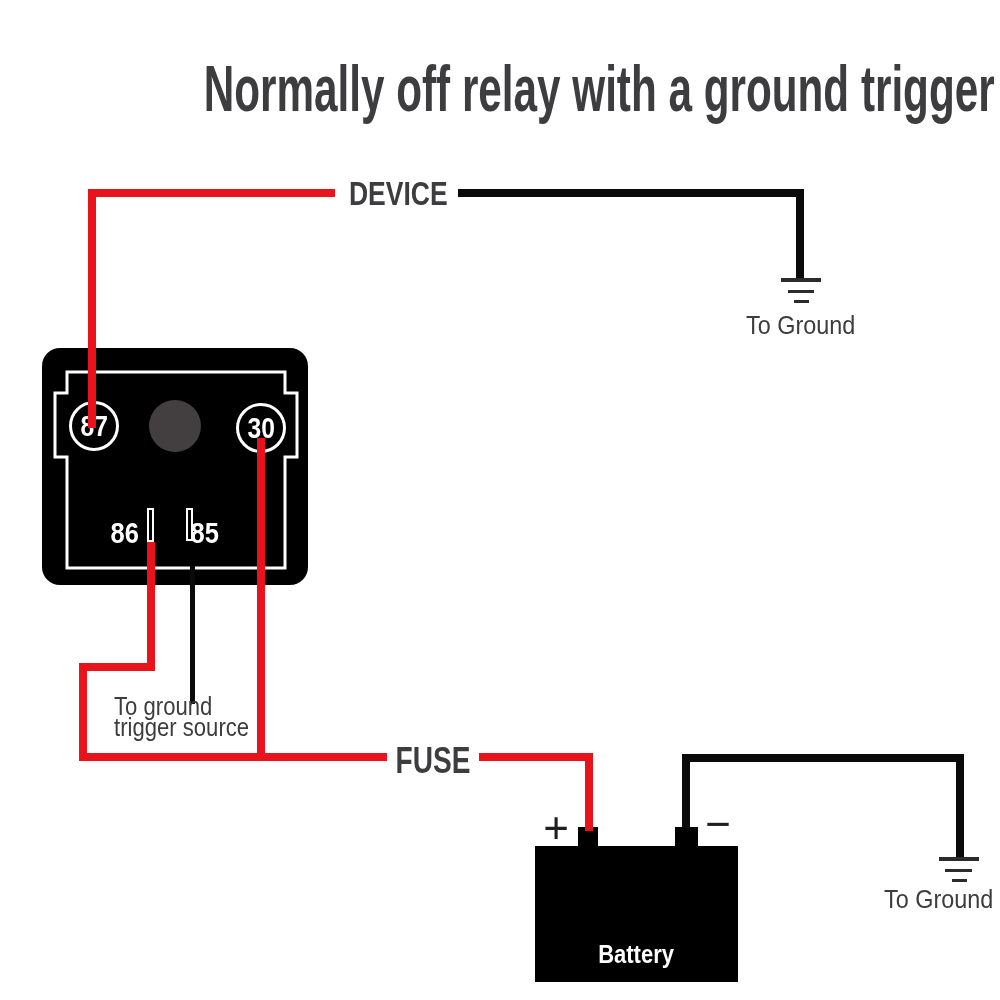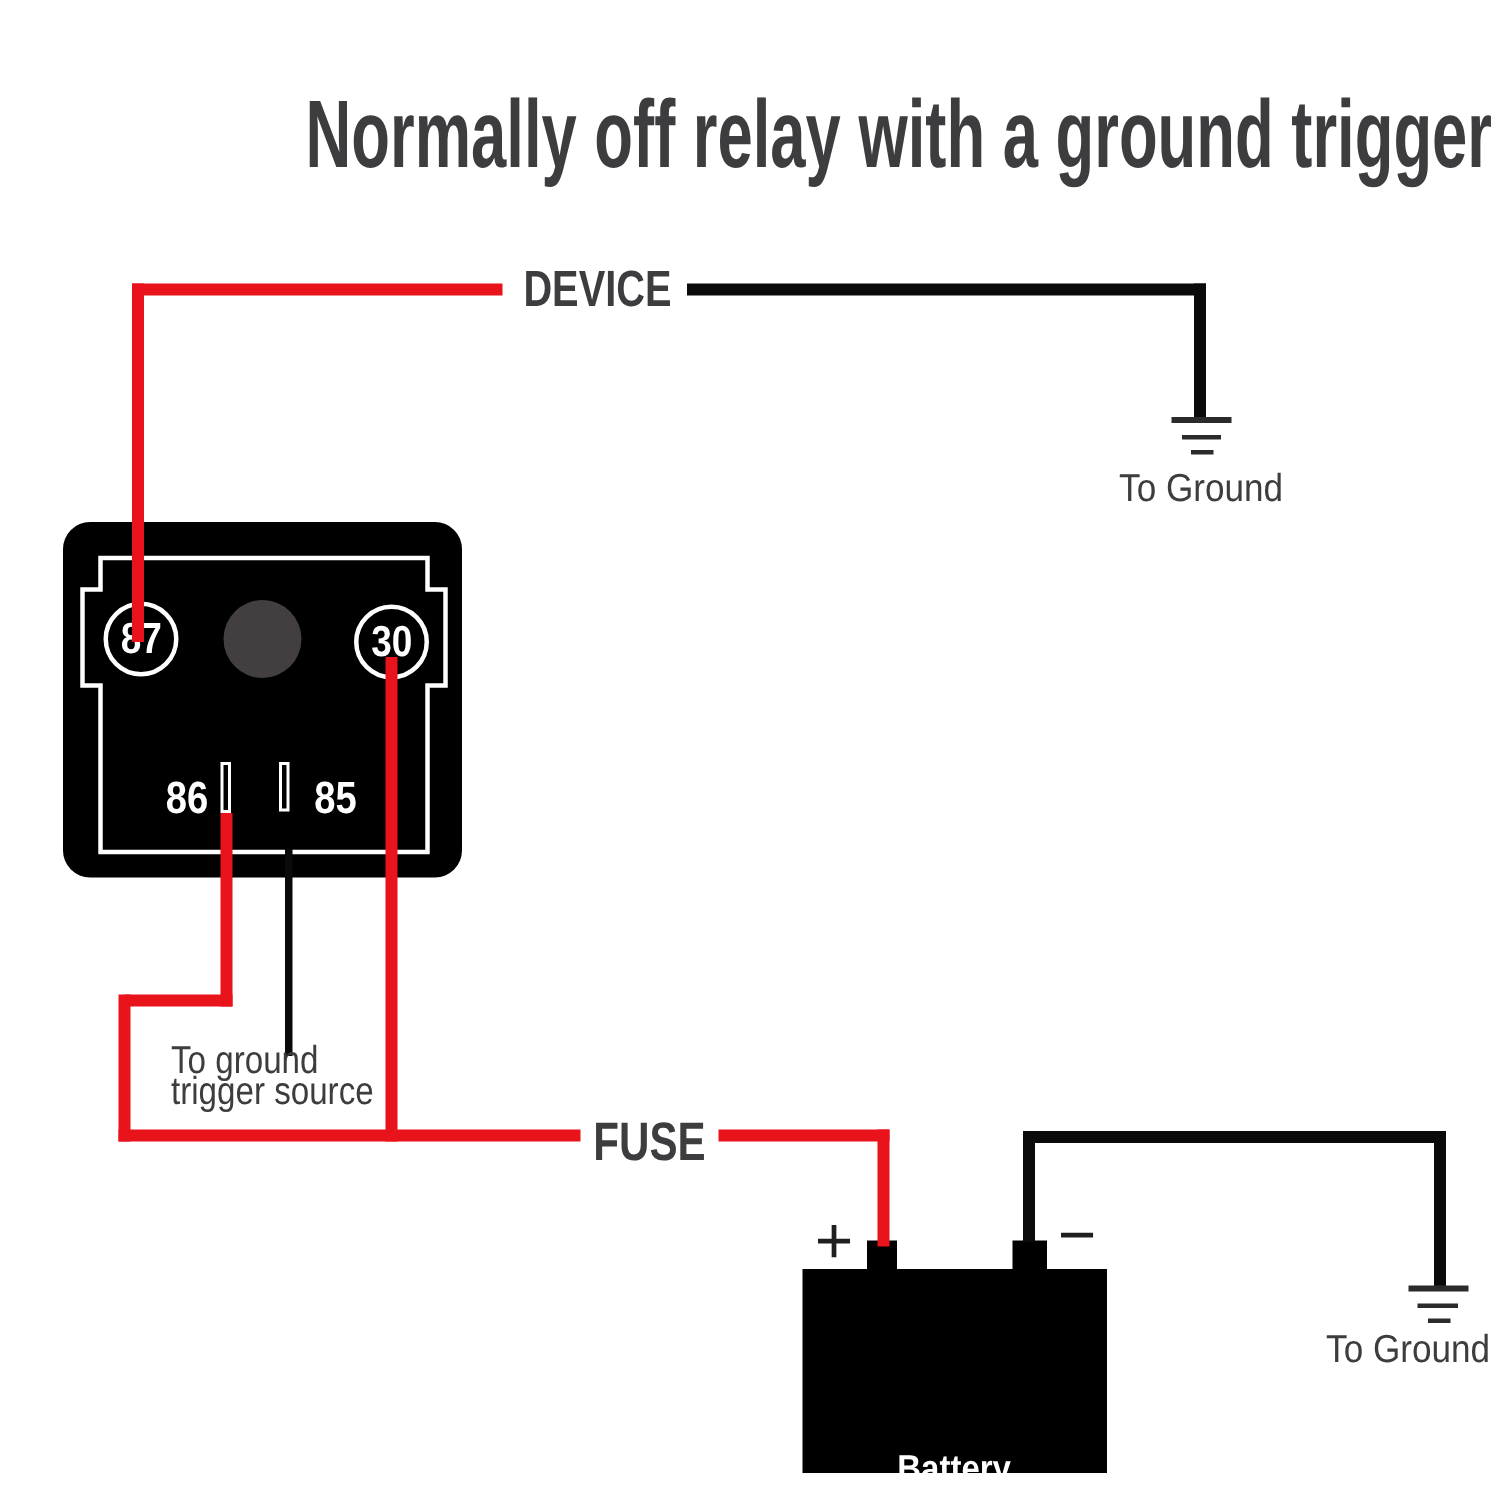--- a/index.html
+++ b/index.html
@@ -24,21 +24,21 @@
   #relay-body{left:42px;top:348px;width:266px;height:237px;background:var(--component-body);border-radius:18px;}
   .terminal{box-sizing:border-box;border:3px solid #ffffff;border-radius:50%;background:var(--component-body);
     display:flex;align-items:center;justify-content:center;color:#ffffff;font-size:29px;font-weight:600;}
   .terminal span{display:inline-block;transform:scaleX(0.85);}
   .slot{box-sizing:border-box;border:2px solid #ffffff;background:var(--component-body);}
   .pinlabel{color:#ffffff;font-size:30px;font-weight:600;text-align:center;}
   .pinlabel span{display:inline-block;transform:scaleX(0.85);}
   
   #battery-body{left:535px;top:846px;width:203px;height:136px;background:var(--component-body);}
   .post{background:var(--component-body);}
-  #battery-label{left:535px;top:940px;width:203px;text-align:center;color:#ffffff;font-size:25px;font-weight:700;margin-top:25px;}
+  #battery-label{left:535px;top:940px;width:203px;text-align:center;color:#ffffff;font-size:25px;font-weight:700;}
   #battery-label span{display:inline-block;transform:scaleX(0.88);}
   .sign{color:#1f1f1f;font-size:44px;font-weight:400;line-height:44px;text-align:center;}
   #trigger-label{left:114px;top:696px;font-size:26px;line-height:21px;color:var(--label-text);}
   #trigger-label div{white-space:nowrap;transform:scaleX(0.85);transform-origin:left center;}
 </style>
 </head>
 <body>
 
 <div id="canvas">
 
@@ -55,21 +55,21 @@
     </div>
     <div class="abs" style="left:107px;top:52px;width:52px;height:52px;border-radius:50%;background:var(--relay-center-knob);"></div>
     <div class="abs terminal" style="left:194px;top:55px;width:50px;height:50px;">
       <span>30</span>
     </div>
     <div class="abs slot" style="left:105px;top:160px;width:7px;height:34px;"></div>
     <div class="abs slot" style="left:144px;top:160px;width:7px;height:33px;"></div>
     <div class="abs pinlabel" style="left:61px;top:168px;width:44px;">
       <span>86</span>
     </div>
-    <div class="abs pinlabel" style="left:160px;top:168px;width:44px;">
+    <div class="abs pinlabel" style="left:141px;top:168px;width:44px;">
       <span>85</span>
     </div>
   </div>
 
   <div class="abs" id="battery-body"></div>
   <div class="abs post" style="left:578px;top:827px;width:20px;height:19px;"></div>
   <div class="abs post" style="left:675px;top:827px;width:23px;height:19px;"></div>
   <div class="abs sign" style="left:536px;top:806px;width:40px;">+</div>
   <div class="abs sign" style="left:702px;top:802px;width:32px;">−</div>
   <div class="abs" id="battery-label">

